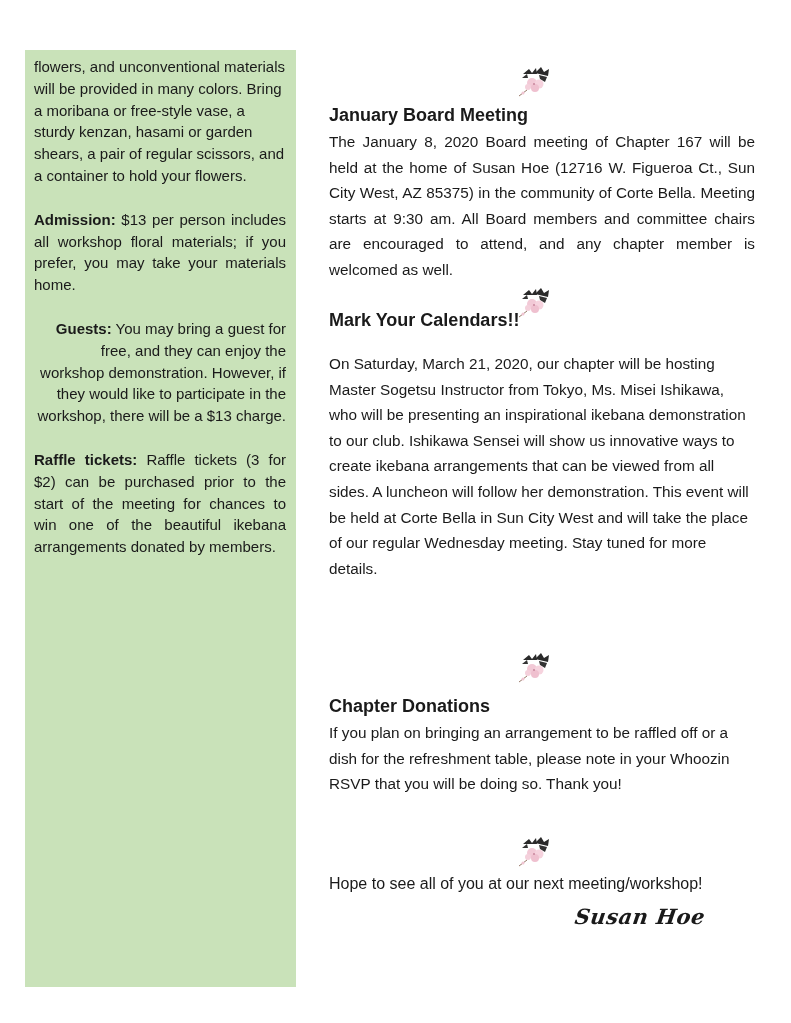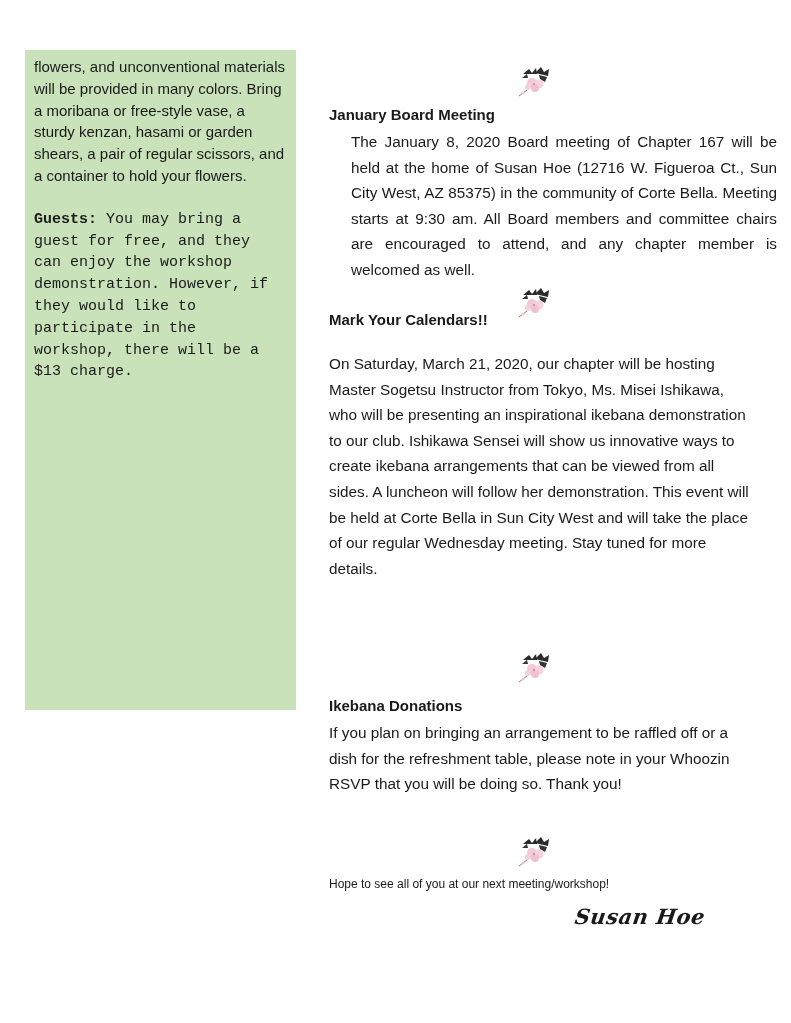--- a/index.html
+++ b/index.html
@@ -1,40 +1,40 @@
 <!DOCTYPE html>
 <html><head>
 <meta charset="utf-8">
 <style>
   html, body { margin: 0; padding: 0; background: #ffffff; }
   body { width: 791px; height: 1023px; position: relative; overflow: hidden;
          font-family: "Liberation Sans", "DejaVu Sans", sans-serif; color: #1a1a1a; }
   .sidebar {
-    position: absolute; left: 25px; top: 50px; width: 271px; height: 660px;
+    position: absolute; left: 25px; top: 50px; width: 271px; height: 937px;
     background: #c9e2b9; box-sizing: border-box; padding: 6px 10px 0 9px;
   }
   .sidebar p {
     margin: 0 0 22px 0; font-size: 15px; line-height: 21.8px; text-align: justify;
   }
   .sidebar p.intro { text-align: left; }
-  .sidebar p.left { text-align: left; font-family: Liberation Mono, monospace; }
+  .sidebar p.left { text-align: right; }
   .sidebar b { font-weight: bold; }
   .main {
     position: absolute; left: 329px; top: 0; width: 446px;
   }
   .ornament { position: absolute; left: 186px; width: 42px; height: 34px; }
   .section-title {
-    position: absolute; left: 0; font-size: 15px; font-weight: bold; line-height: 20px;
+    position: absolute; left: 0; font-size: 18px; font-weight: bold; line-height: 20px;
   }
   .section-body {
     position: absolute; left: 0; width: 426px; font-size: 15.3px; line-height: 25.6px;
   }
-  .section-body.justify { text-align: justify; margin-left: 22px; }
+  .section-body.justify { text-align: justify; }
   .closing {
-    position: absolute; left: 0; top: 874px; font-size: 12px; line-height: 20px; text-align: center;
+    position: absolute; left: 0; top: 874px; font-size: 16px; line-height: 20px; text-align: center;
   }
   .signature {
     position: absolute; left: 246px; top: 904px; font-family: "DejaVu Serif", serif;
     font-style: italic; font-weight: bold; font-size: 21px; letter-spacing: 0.5px;
     transform: skewX(-8deg);
   }
 </style>
 </head>
 <body>
 
@@ -51,40 +51,42 @@
       <circle cx="13" cy="22" r="3" fill="#f4d0db"></circle>
       <circle cx="19" cy="19" r="1" fill="#c9869c"></circle>
       <path d="M4 31 L12 25" stroke="#9a7a6a" stroke-width="1" fill="none"></path>
       <circle cx="8" cy="28" r="1.5" fill="#f0c4d2"></circle>
     </symbol>
   </defs>
 </svg>
 
 <div class="sidebar">
   <p class="intro">flowers, and unconventional materials will be provided in many colors. Bring a moribana or free-style vase, a sturdy kenzan, hasami or garden shears, a pair of regular scissors, and a container to hold your flowers.</p>
+  <p><b>Admission:</b><span> $13 per person includes all workshop floral materials; if you prefer, you may take your materials home.</span></p>
   <p class="left"><b>Guests:</b><span> You may bring a guest for free, and they can enjoy the workshop demonstration. However, if they would like to participate in the workshop, there will be a $13 charge.</span></p>
+  <p><b>Raffle tickets:</b><span> Raffle tickets (3 for $2) can be purchased prior to the start of the meeting for chances to win one of the beautiful ikebana arrangements donated by members.</span></p>
 </div>
 
 <div class="main">
   <svg class="ornament" style="top:65px">
       <use href="#blossom"></use>
     </svg>
   <div class="section-title" style="top:105px">January Board Meeting</div>
   <div class="section-body justify" style="top:129px">The January 8, 2020 Board meeting of Chapter 167 will be held at the home of Susan Hoe (12716 W. Figueroa Ct., Sun City West, AZ 85375) in the community of Corte Bella. Meeting starts at 9:30 am. All Board members and committee chairs are encouraged to attend, and any chapter member is welcomed as well.</div>
 
   <svg class="ornament" style="top:286px">
       <use href="#blossom"></use>
     </svg>
   <div class="section-title" style="top:310px">Mark Your Calendars!!</div>
   <div class="section-body" style="top:351px; width:420px">On Saturday, March 21, 2020, our chapter will be hosting Master Sogetsu Instructor from Tokyo, Ms. Misei Ishikawa, who will be presenting an inspirational ikebana demonstration to our club. Ishikawa Sensei will show us innovative ways to create ikebana arrangements that can be viewed from all sides. A luncheon will follow her demonstration. This event will be held at Corte Bella in Sun City West and will take the place of our regular Wednesday meeting. Stay tuned for more details.</div>
 
   <svg class="ornament" style="top:651px">
       <use href="#blossom"></use>
     </svg>
-  <div class="section-title" style="top:696px">Ikebana Donations</div>
+  <div class="section-title" style="top:696px">Chapter Donations</div>
   <div class="section-body" style="top:720px">If you plan on bringing an arrangement to be raffled off or a dish for the refreshment table, please note in your Whoozin RSVP that you will be doing so. Thank you!</div>
 
   <svg class="ornament" style="top:835px">
       <use href="#blossom"></use>
     </svg>
   <div class="closing">Hope to see all of you at our next meeting/workshop!</div>
   <div class="signature">Susan Hoe</div>
 </div>
 
 </body></html>

